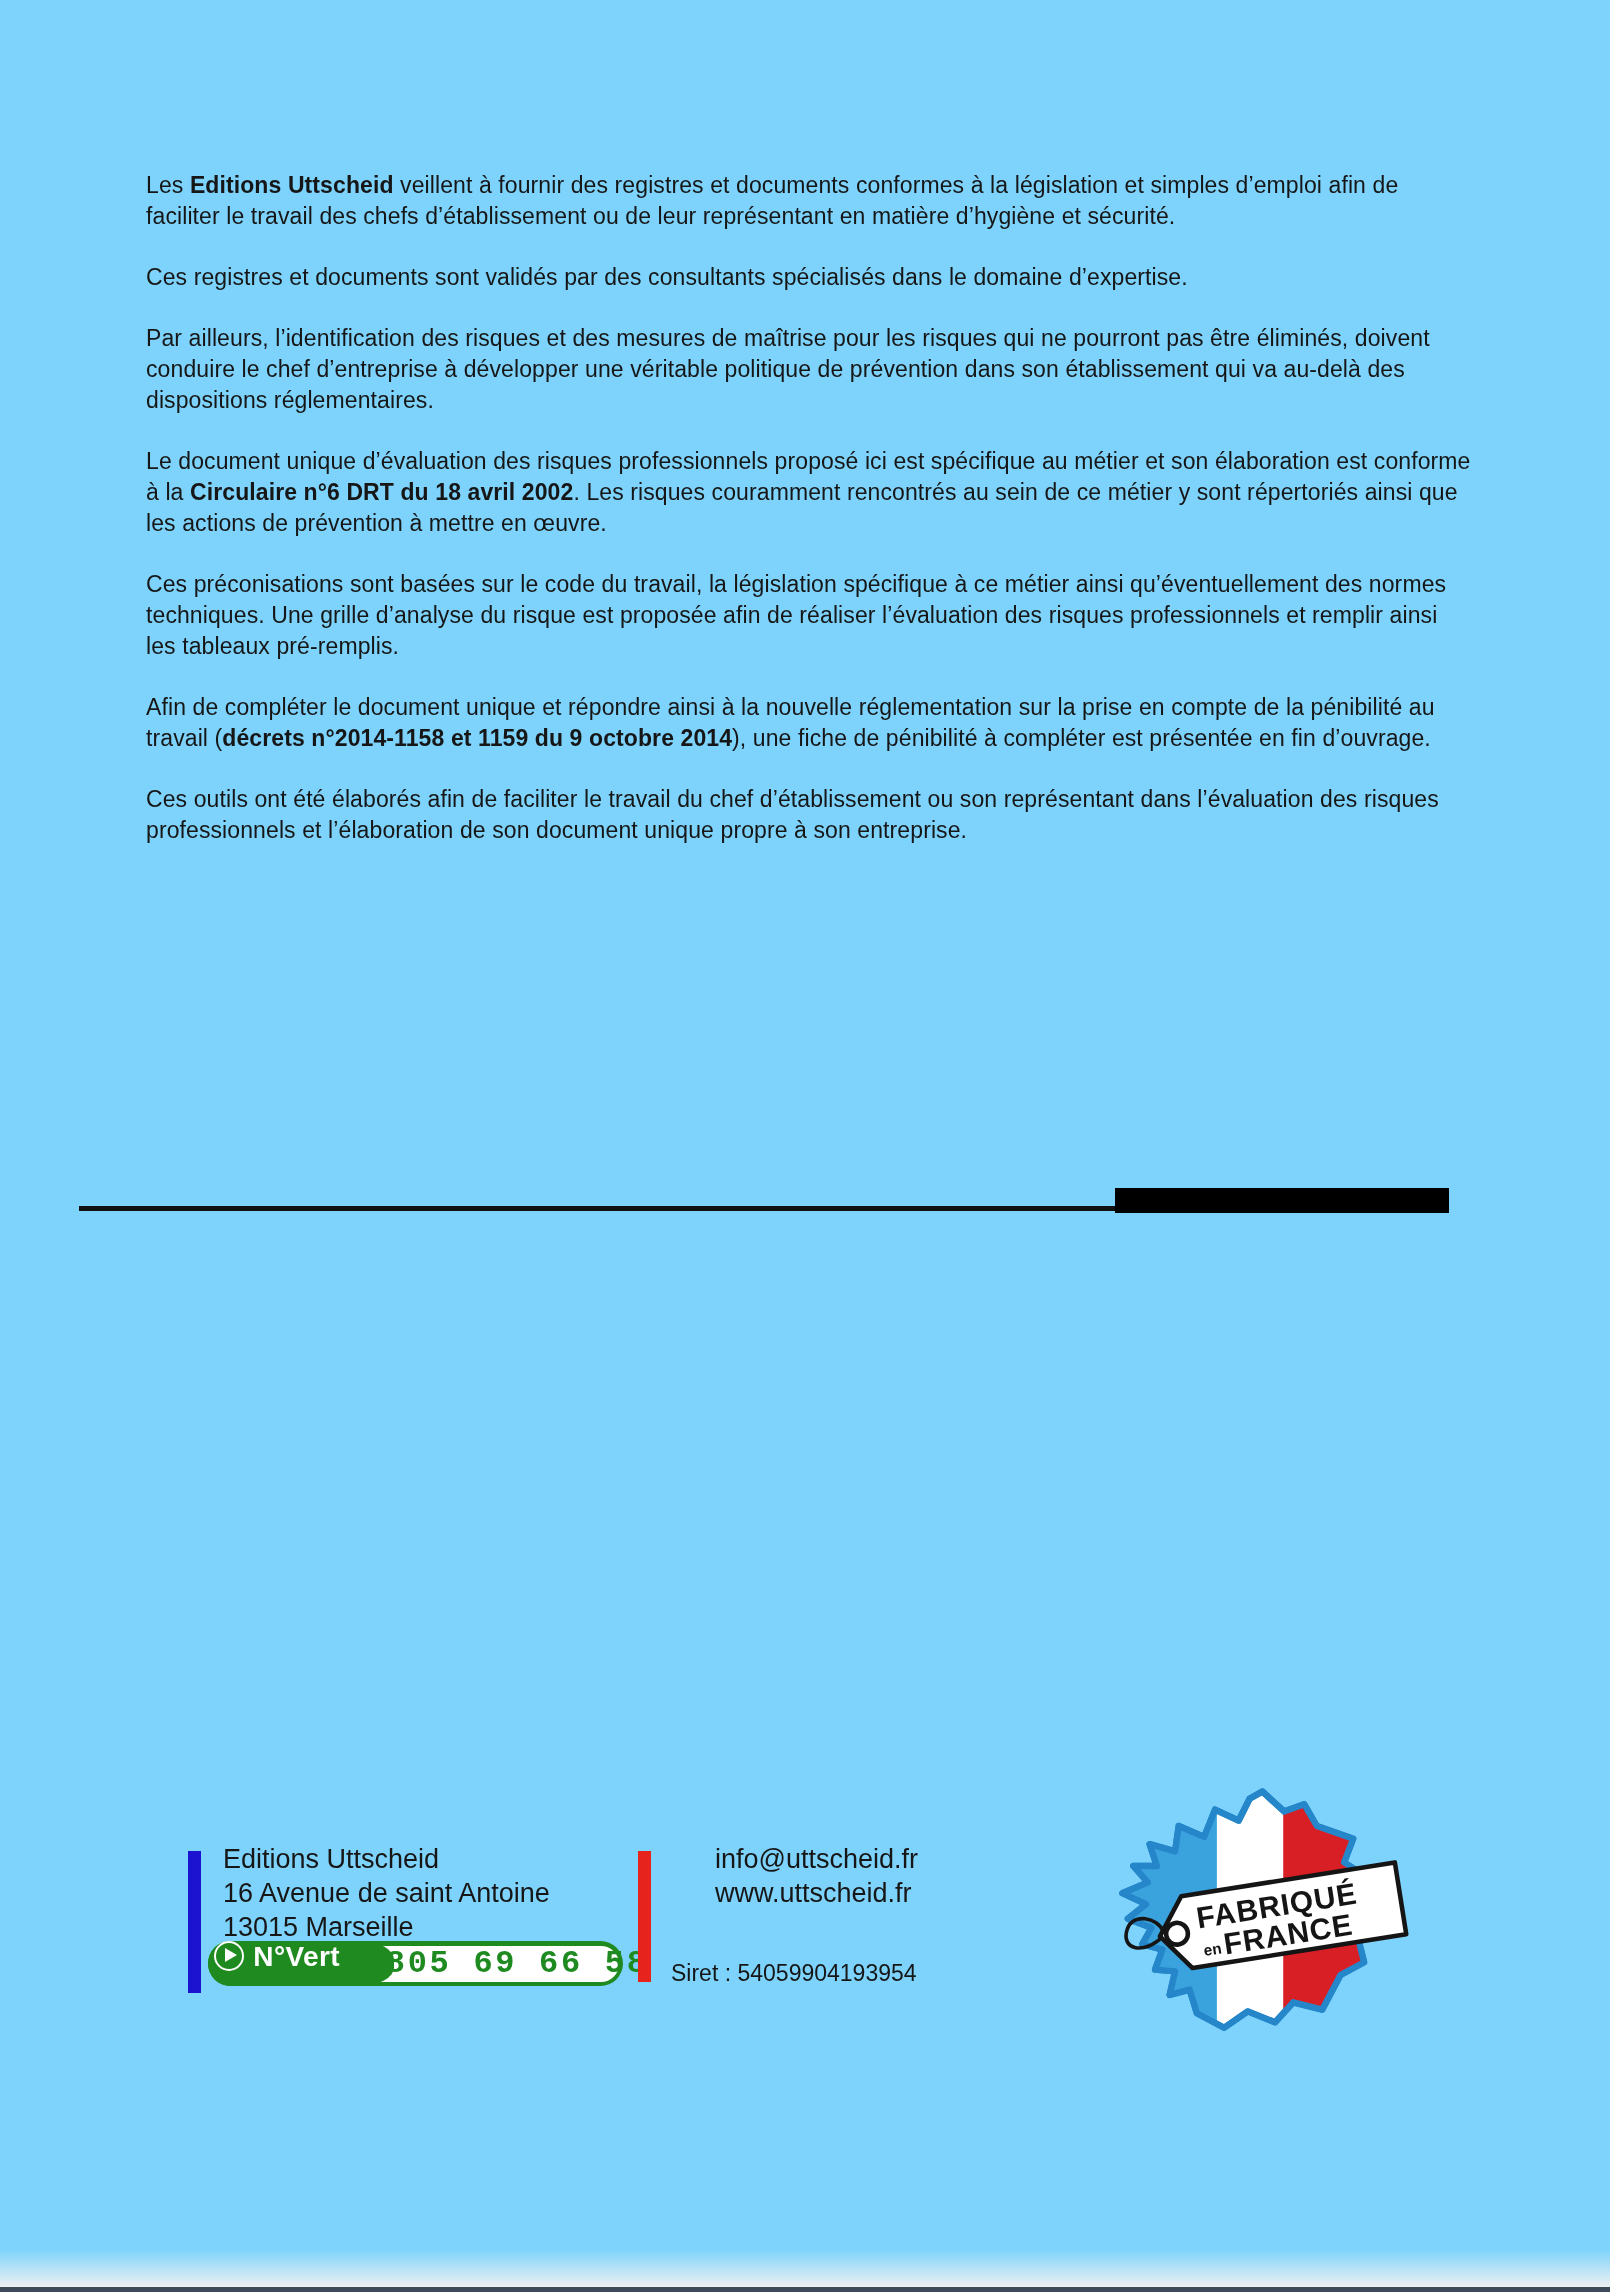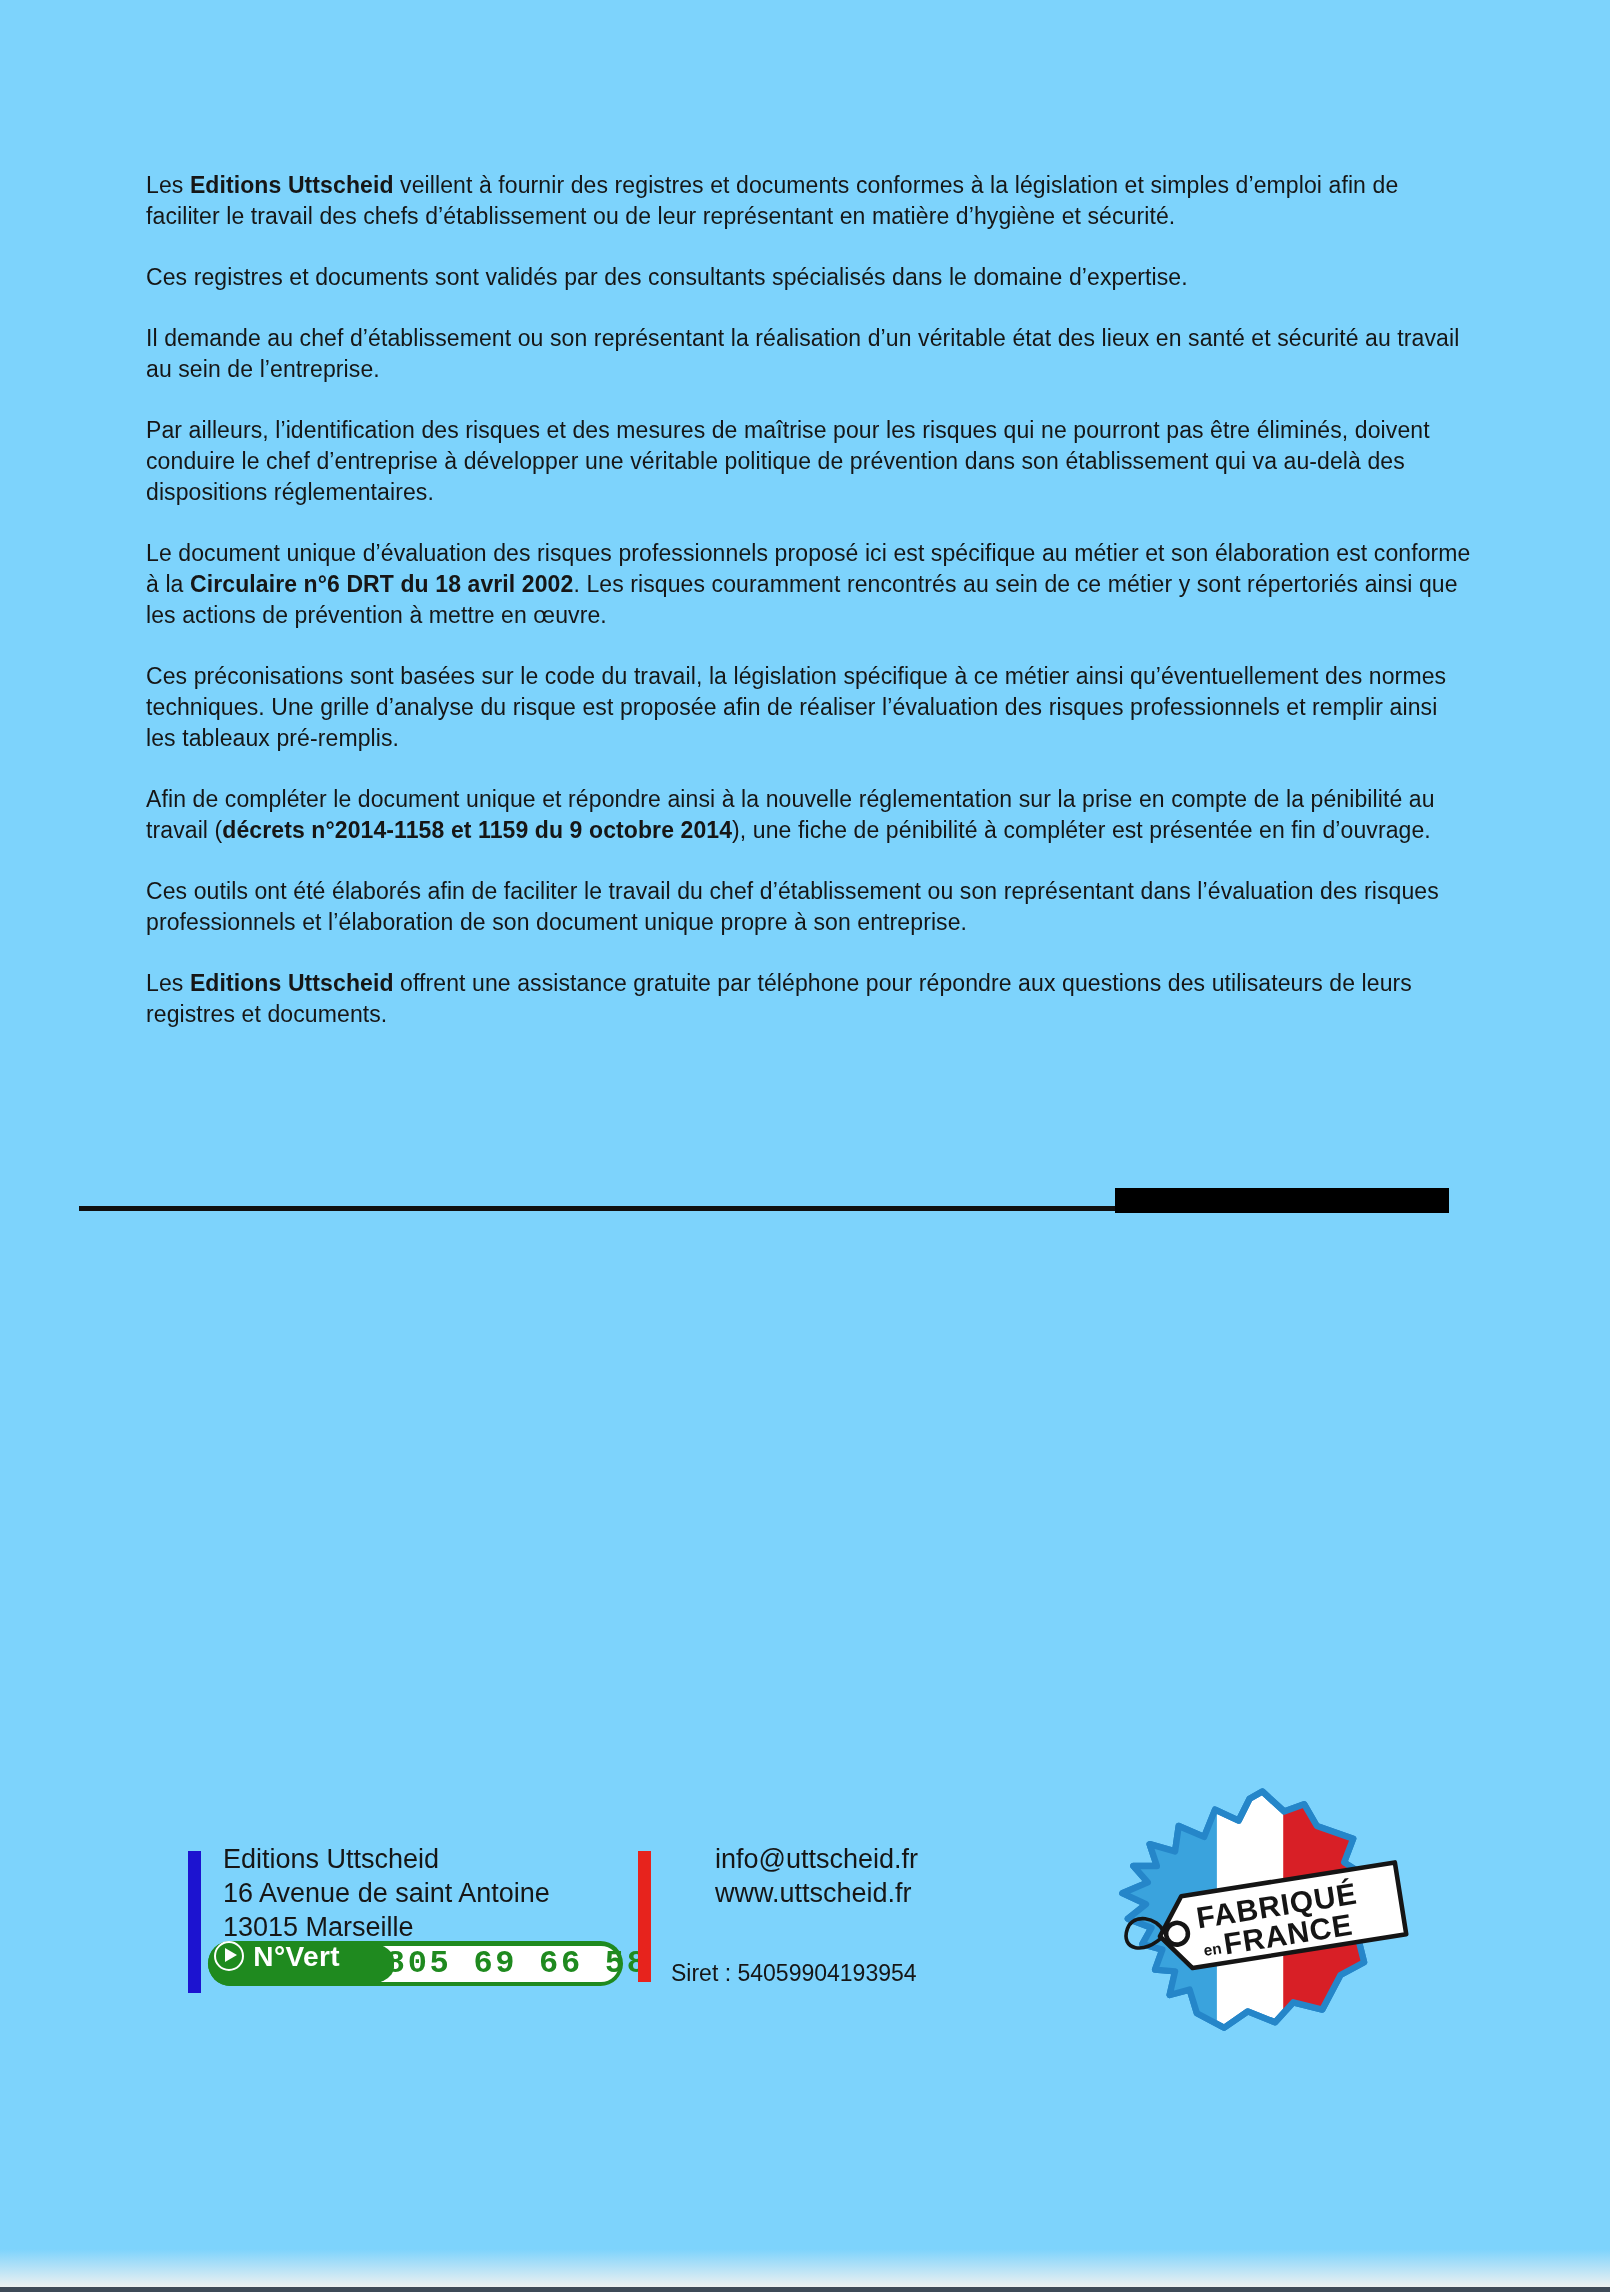--- a/index.html
+++ b/index.html
@@ -59,27 +59,25 @@
   .bottom-strip{position:absolute;left:0;right:0;bottom:0;height:6.3px;background:var(--strip);}
 </style>
 </head>
 <body>
 
 <div class="page">
 
   <div class="content">
     <p><span>Les </span><span class="b">Editions Uttscheid</span><span> veillent à fournir des registres et documents conformes à la législation et simples d’emploi afin de faciliter le travail des chefs d’établissement ou de leur représentant en matière d’hygiène et sécurité.</span></p>
     <p><span>Ces registres et documents sont validés par des consultants spécialisés dans le domaine d’expertise.</span></p>
-    <p><span>Il demande au chef d’établissement ou son représentant la réalisation d’un véritable état des lieux en santé et sécurité au travail au sein de l’entreprise.</span></p>
     <p><span>Par ailleurs, l’identification des risques et des mesures de maîtrise pour les risques qui ne pourront pas être éliminés, doivent conduire le chef d’entreprise à développer une véritable politique de prévention dans son établissement qui va au-delà des dispositions réglementaires.</span></p>
     <p><span>Le document unique d’évaluation des risques professionnels proposé ici est spécifique au métier et son élaboration est conforme à la </span><span class="b">Circulaire n°6 DRT du 18 avril 2002</span><span>. Les risques couramment rencontrés au sein de ce métier y sont répertoriés ainsi que les actions de prévention  à mettre en œuvre.</span></p>
     <p><span>Ces préconisations sont basées sur le code du travail, la législation spécifique à ce métier ainsi qu’éventuellement des normes techniques. Une grille d’analyse du risque est proposée afin de réaliser l’évaluation des risques professionnels et remplir ainsi les tableaux pré-remplis.</span></p>
     <p><span>Afin de compléter le document unique et répondre ainsi à la nouvelle réglementation  sur la prise en compte de la pénibilité au travail (</span><span class="b">décrets n°2014-1158 et 1159 du 9 octobre 2014</span><span>), une fiche de pénibilité à compléter est présentée en fin d’ouvrage.</span></p>
     <p><span>Ces outils ont été élaborés afin de faciliter le travail du chef d’établissement ou son représentant dans l’évaluation des risques professionnels et l’élaboration de son document unique propre à son entreprise.</span></p>
-    <p><span>Les </span><span class="b">Editions Uttscheid</span><span> offrent une assistance gratuite par téléphone pour répondre aux questions des utilisateurs de leurs registres et documents.</span></p>
   </div>
 
   <div class="rule-thin"></div>
   <div class="rule-thick"></div>
 
   <div class="blue-bar"></div>
   <div class="address">
     <div>Editions Uttscheid</div>
     <div>16 Avenue de saint Antoine</div>
     <div>13015 Marseille</div>

